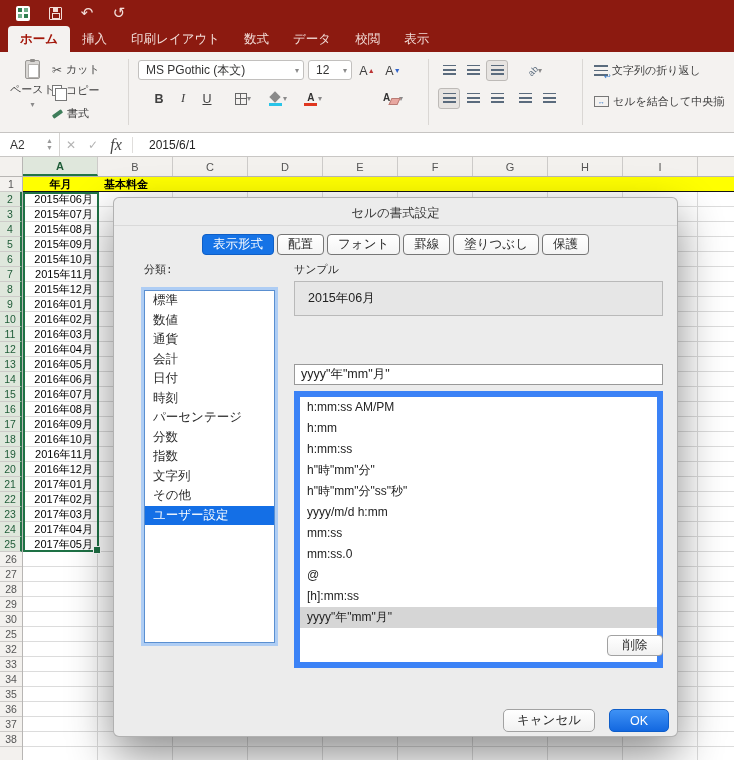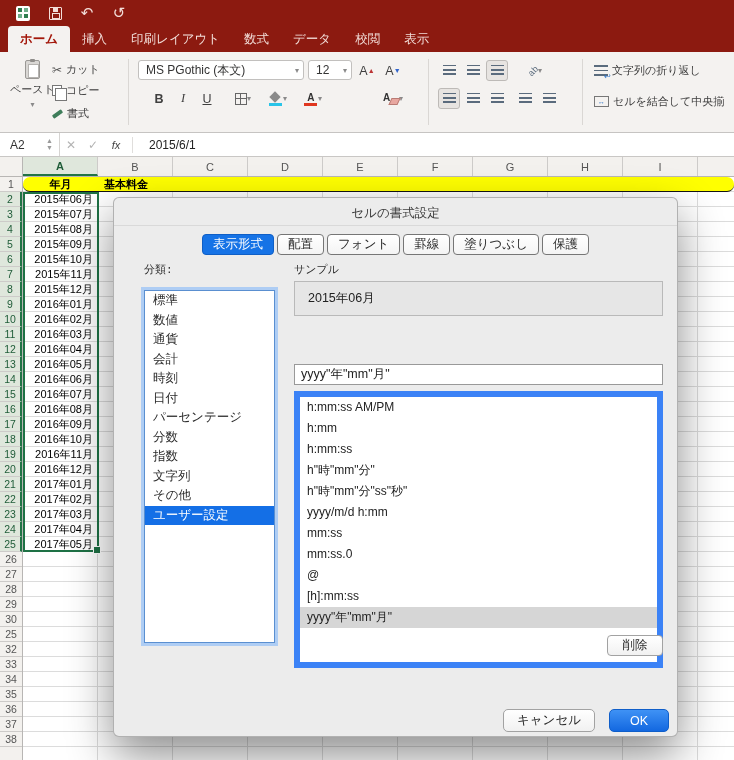--- a/index.html
+++ b/index.html
@@ -53,39 +53,39 @@
   .wrapico { width:14px; height:12px; background:repeating-linear-gradient(to bottom,#5a6b7d 0 1.5px,transparent 1.5px 4.5px); position:relative; }
   .wrapico:after { content:"↩"; position:absolute; right:-3px; bottom:-4px; font-size:8px; color:#2e74c9; }
   .mergeico { width:15px; height:11px; border:1px solid #777; display:flex; align-items:center; justify-content:center; font-size:7px; color:#2e74c9; }
   .riblabel { font-size:11px; color:#3c3c3c; white-space:nowrap; }
 
   
   .formulabar { position:absolute; top:133px; left:0; right:0; height:24px; background:#fff; border-bottom:1px solid #c9c7c5; display:flex; align-items:center; font-size:12px; color:#333; }
   .namebox { width:60px; height:100%; display:flex; align-items:center; padding-left:10px; position:relative; border-right:1px solid #d6d4d2; cursor:text; }
   .stepper { position:absolute; right:6px; top:4px; display:flex; flex-direction:column; line-height:7px; font-size:7px; color:#9a9a9a; }
   .fbico { width:22px; text-align:center; color:#b3b3b3; font-size:12px; cursor:pointer; }
-  .fxico { font-family:Liberation Sans, sans-serif; font-style:italic; color:#444; font-size:11px; width:24px; text-align:center; cursor:pointer; }
+  .fxico { font-family:Liberation Serif, serif; font-style:italic; color:#444; font-size:16px; width:24px; text-align:center; cursor:pointer; }
   .fbsep { width:1px; height:16px; background:#e0dedc; margin:0 4px; }
   .fbvalue { margin-left:12px; font-size:12px; color:#222; }
 
   
   .sheet { position:absolute; top:157px; left:0; right:0; bottom:0; background:#fff; overflow:hidden; }
   .corner { position:absolute; left:0; top:0; width:23px; height:20px; background:#f3f1ee; border-right:1px solid #b8b6b4; border-bottom:1px solid #b8b6b4; }
   .colheads { position:absolute; left:23px; top:0; right:0; height:20px; display:flex; border-bottom:1px solid #b8b6b4; background:#f3f1ee; }
   .colh { width:75px; flex:0 0 75px; border-right:1px solid #cdcbc9; font-size:11px; color:#555; display:flex; align-items:center; justify-content:center; cursor:pointer; }
   .colh.fill { flex:1 1 auto; border-right:none; }
   .colh.selcol { background:#dfe7dc; border-bottom:2px solid #217346; color:#1f5c38; font-weight:bold; }
   .rowheads { position:absolute; left:0; top:20px; width:23px; bottom:0; background:#f3f1ee; border-right:1px solid #b8b6b4; }
   .rowh { height:15px; border-bottom:1px solid #cdcbc9; font-size:10.5px; color:#555; display:flex; align-items:center; justify-content:center; cursor:pointer; }
   .rowh.selrow { background:#dfe7dc; border-right:2px solid #217346; color:#1f5c38; }
   .gridarea { position:absolute; left:23px; top:20px; right:0; bottom:0;
     background-image:
       repeating-linear-gradient(to right, transparent 0, transparent 74px, #dcdcdc 74px, #dcdcdc 75px),
       repeating-linear-gradient(to bottom, transparent 0, transparent 14px, #dcdcdc 14px, #dcdcdc 15px); }
-  .yellowrow { position:absolute; left:0; right:0; top:0; height:15px; background:#ffff00; border-bottom:1px solid #141414;border-radius:7px; }
+  .yellowrow { position:absolute; left:0; right:0; top:0; height:15px; background:#ffff00; border-bottom:1px solid #141414; }
   .hcellA { position:absolute; left:0; top:0; width:75px; height:14px; font-size:11px; font-weight:bold; color:#000; text-align:center; line-height:14px; }
   .hcellB { position:absolute; left:81px; top:0; height:14px; font-size:11px; font-weight:bold; color:#000; line-height:14px; }
   .datecell { position:absolute; left:0; width:75px; height:15px; font-size:11px; color:#000; text-align:right; padding-right:5px; line-height:15px; cursor:cell; }
   .selbox { position:absolute; left:0; top:15px; width:76px; height:360px; border:2px solid #1e7145; pointer-events:none; }
   .selbox:after { content:""; position:absolute; right:-4px; bottom:-4px; width:6px; height:6px; background:#1e7145; border:1px solid #fff; }
 
   
   .dialog { position:absolute; left:113px; top:197px; width:565px; height:540px; background:#ececec; border-radius:6px; border:1px solid rgba(0,0,0,.25); box-shadow:0 18px 45px rgba(0,0,0,.45); z-index:10; font-size:12.5px; color:#2c2c2c; }
   .dlg-title { position:absolute; top:7px; left:0; right:0; text-align:center; font-size:12.5px; color:#3c3c3c; }
   .dlg-titleline { position:absolute; top:27px; left:0; right:0; height:1px; background:#d9d9d9; }
@@ -357,22 +357,22 @@
         <div class="dtab">塗りつぶし</div>
         <div class="dtab">保護</div>
       </div>
 
     <div class="dlg-label" style="left:30px; top:64px;">分類:</div>
     <div class="catlist" id="catlist">
         <div class="catitem">標準</div>
         <div class="catitem">数値</div>
         <div class="catitem">通貨</div>
         <div class="catitem">会計</div>
+        <div class="catitem">日付</div>
         <div class="catitem">時刻</div>
-        <div class="catitem">日付</div>
         <div class="catitem">パーセンテージ</div>
         <div class="catitem">分数</div>
         <div class="catitem">指数</div>
         <div class="catitem">文字列</div>
         <div class="catitem">その他</div>
         <div class="catitem sel">ユーザー設定</div>
       </div>
 
     <div class="dlg-label" style="left:180px; top:64px;">サンプル</div>
     <div class="samplebox">

